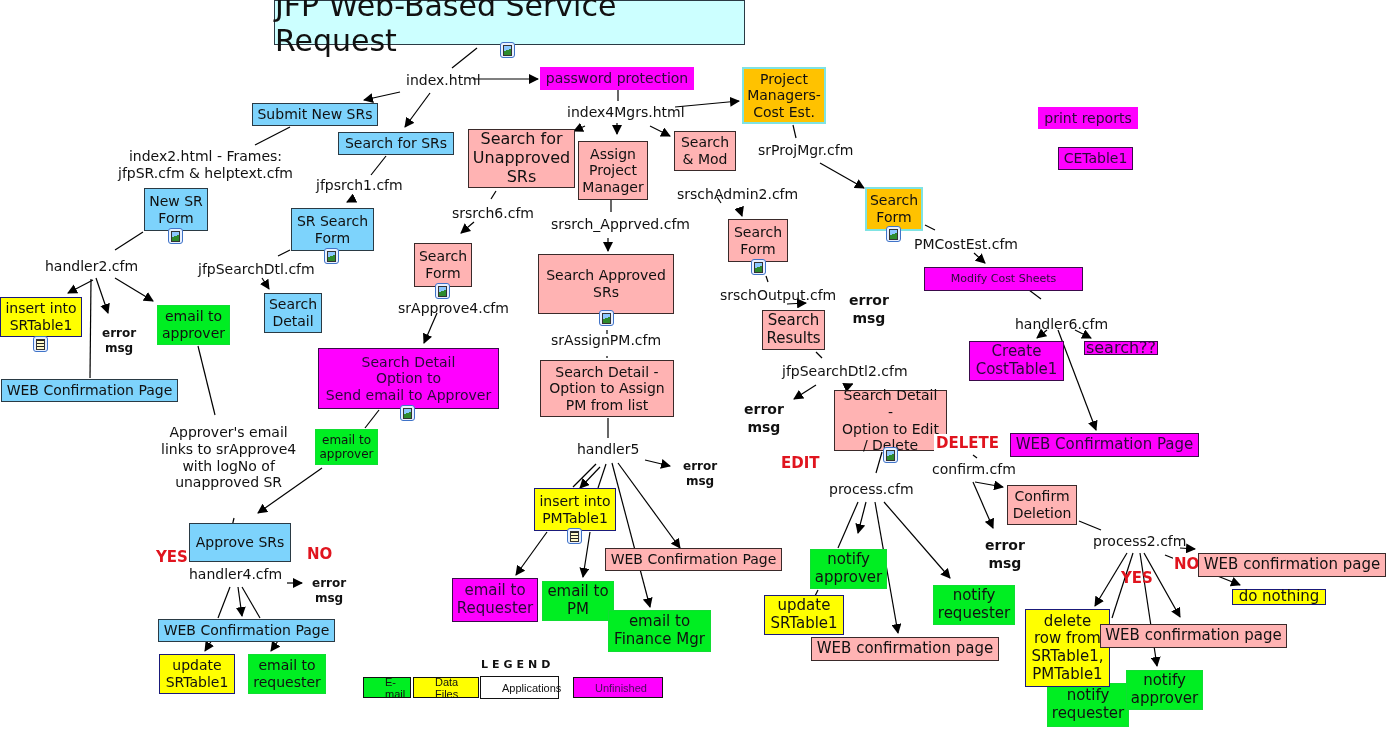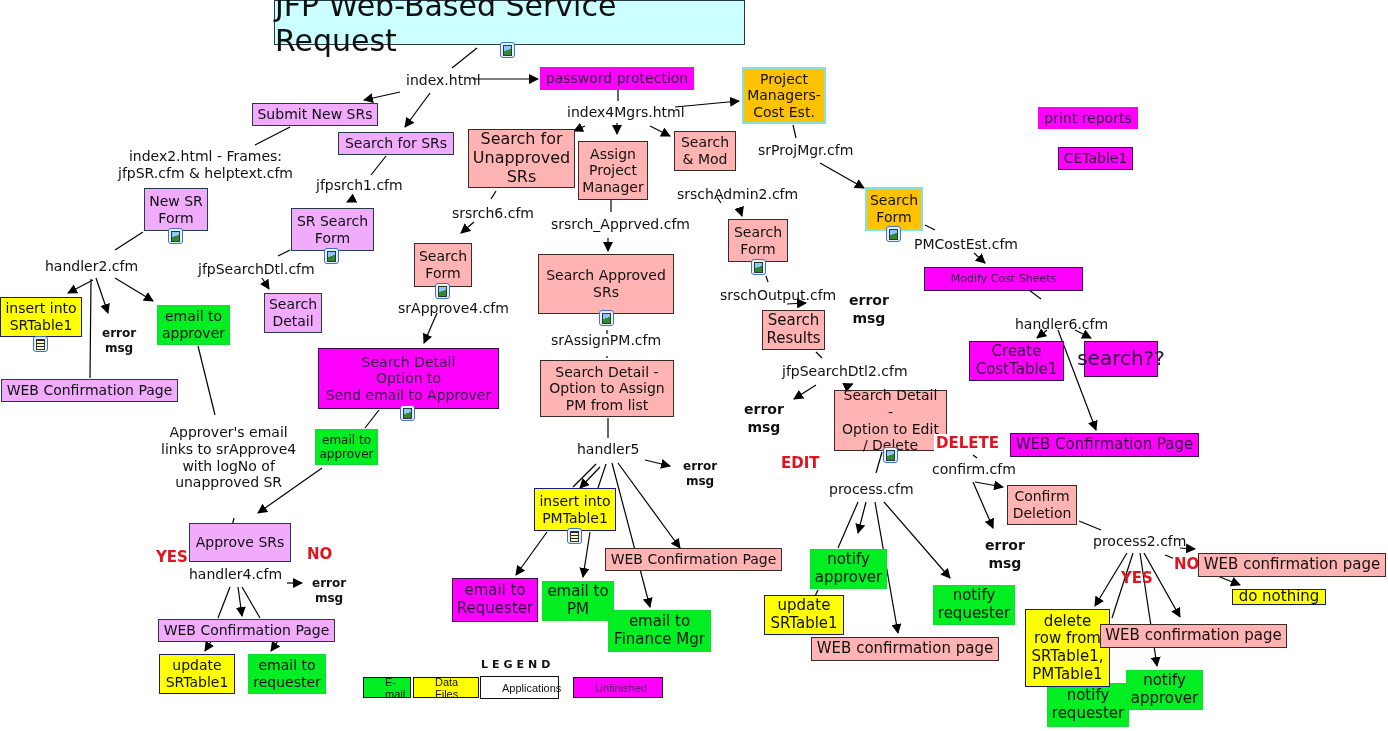--- a/index.html
+++ b/index.html
@@ -2,21 +2,21 @@
 <html><head>
 <meta charset="utf-8">
 <style>
   html, body { margin:0; padding:0; background:#ffffff; }
   body { width:1388px; height:731px; position:relative; overflow:hidden;
          font-family:"DejaVu Sans", sans-serif; color:#111; }
   #wires { position:absolute; left:0; top:0; width:1388px; height:731px; }
   .node { position:absolute; box-sizing:border-box; text-align:center;
           line-height:1.18; font-size:14px; padding:1px 4px; white-space:pre-line;
           display:flex; align-items:center; justify-content:center; }
-  .app  { background:#f0abfc; border:1px solid #2a3a44; }
+  .app  { background:#7dd3fc; border:1px solid #2a3a44; }
   .app2 { background:#ffb3b3; border:1px solid #3a2a2a; }
   .unf  { background:#ff00ff; border:1px solid #3a0a4a; color:#2a0a3a; }
   .unf-nb { background:#ff00ff; border:1px solid #ff00ff; color:#2a0a3a; }
   .data { background:#ffff00; border:1px solid #1a1a7a; }
   .mail { background:#00ee22; border:1px solid #11dd33; }
   .gold { background:#ffc200; border:2px solid #7fe3e3; }
   .lbl  { position:absolute; font-size:14px; white-space:pre-line; text-align:center; line-height:1.2; }
   .err  { position:absolute; font-size:12px; font-weight:bold; white-space:pre-line; text-align:center; line-height:1.25; }
   .err-big { font-size:14px; }
   .red  { position:absolute; color:#e0141e; font-weight:bold; font-size:15px; }
@@ -289,21 +289,21 @@
 Managers-
 Cost Est.</div>
 <div class="node gold" style="left:865px;top:187px;width:58px;height:44px">Search
 Form</div>
 <div class="doc-icon img-icon" style="left:886px;top:226px">
     <span></span>
   </div>
 <div class="node unf" style="left:924px;top:267px;width:159px;height:24px;font-size:11px">Modify Cost Sheets</div>
 <div class="node unf" style="left:969px;top:341px;width:95px;height:40px;font-size:15px">Create
 CostTable1</div>
-<div class="node unf" style="left:1084px;top:341px;width:74px;height:36px;font-size:20px">search??</div>
+<div class="node unf" style="left:1084px;top:341px;width:74px;height:14px;font-size:16px">search??</div>
 <div class="node unf" style="left:1010px;top:433px;width:189px;height:24px;font-size:15px">WEB Confirmation Page</div>
 <div class="node unf-nb" style="left:1038px;top:107px;width:100px;height:22px">print reports</div>
 <div class="node unf" style="left:1058px;top:147px;width:75px;height:23px">CETable1</div>
 
 <div class="legend-title">LEGEND</div>
 <div class="legend-item" style="left:363px;width:48px;background:#00ee22;border:1px solid #111">E-mail</div>
 <div class="legend-item" style="left:413px;width:66px;background:#ffff00;border:1px solid #111">Data Files</div>
 <div class="legend-item" style="left:480px;width:79px;background:#ffffff;border:1px solid #111;top:676px;height:23px">Applications</div>
 <div class="legend-item" style="left:573px;width:90px;background:#ff00ff;border:1px solid #111;color:#4a0a5a">Unfinished</div>
 

